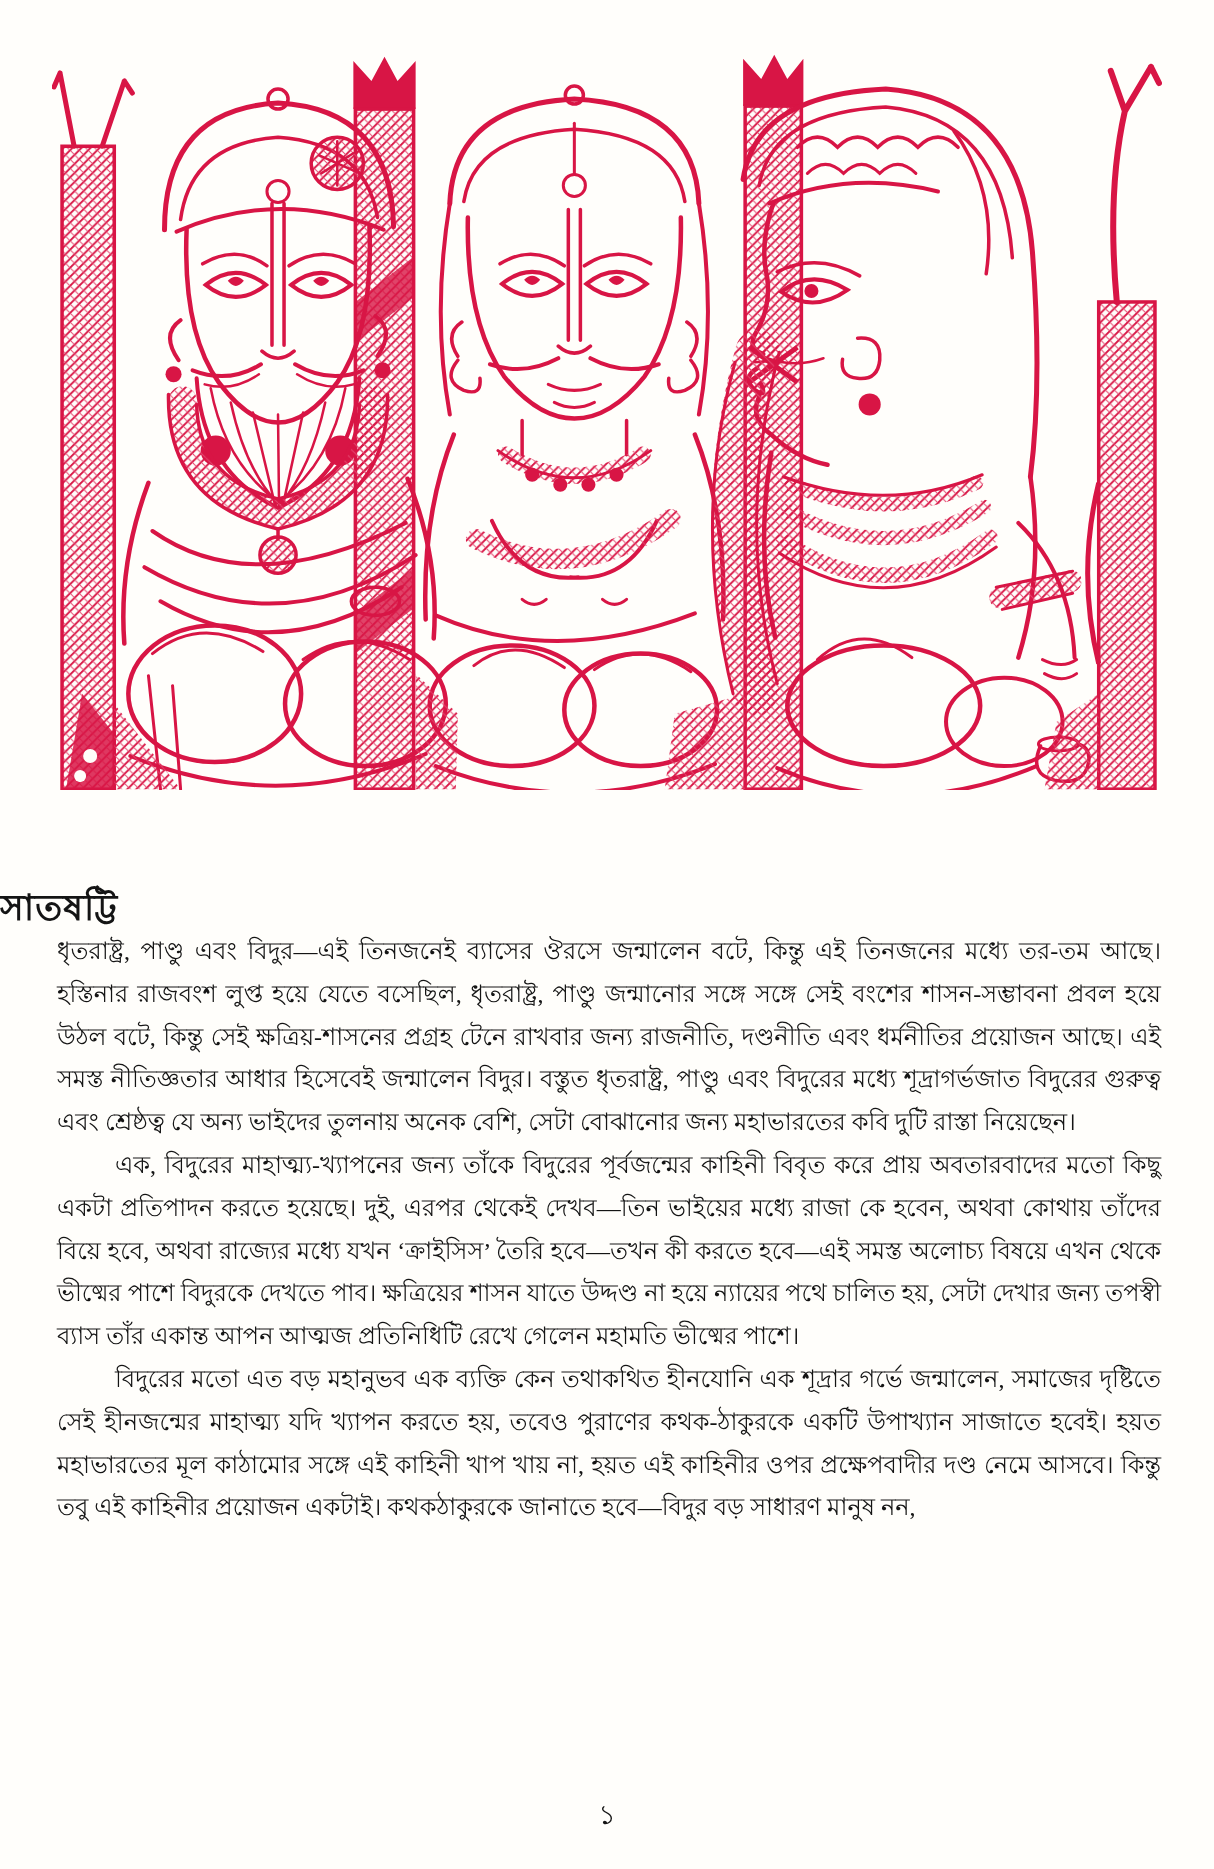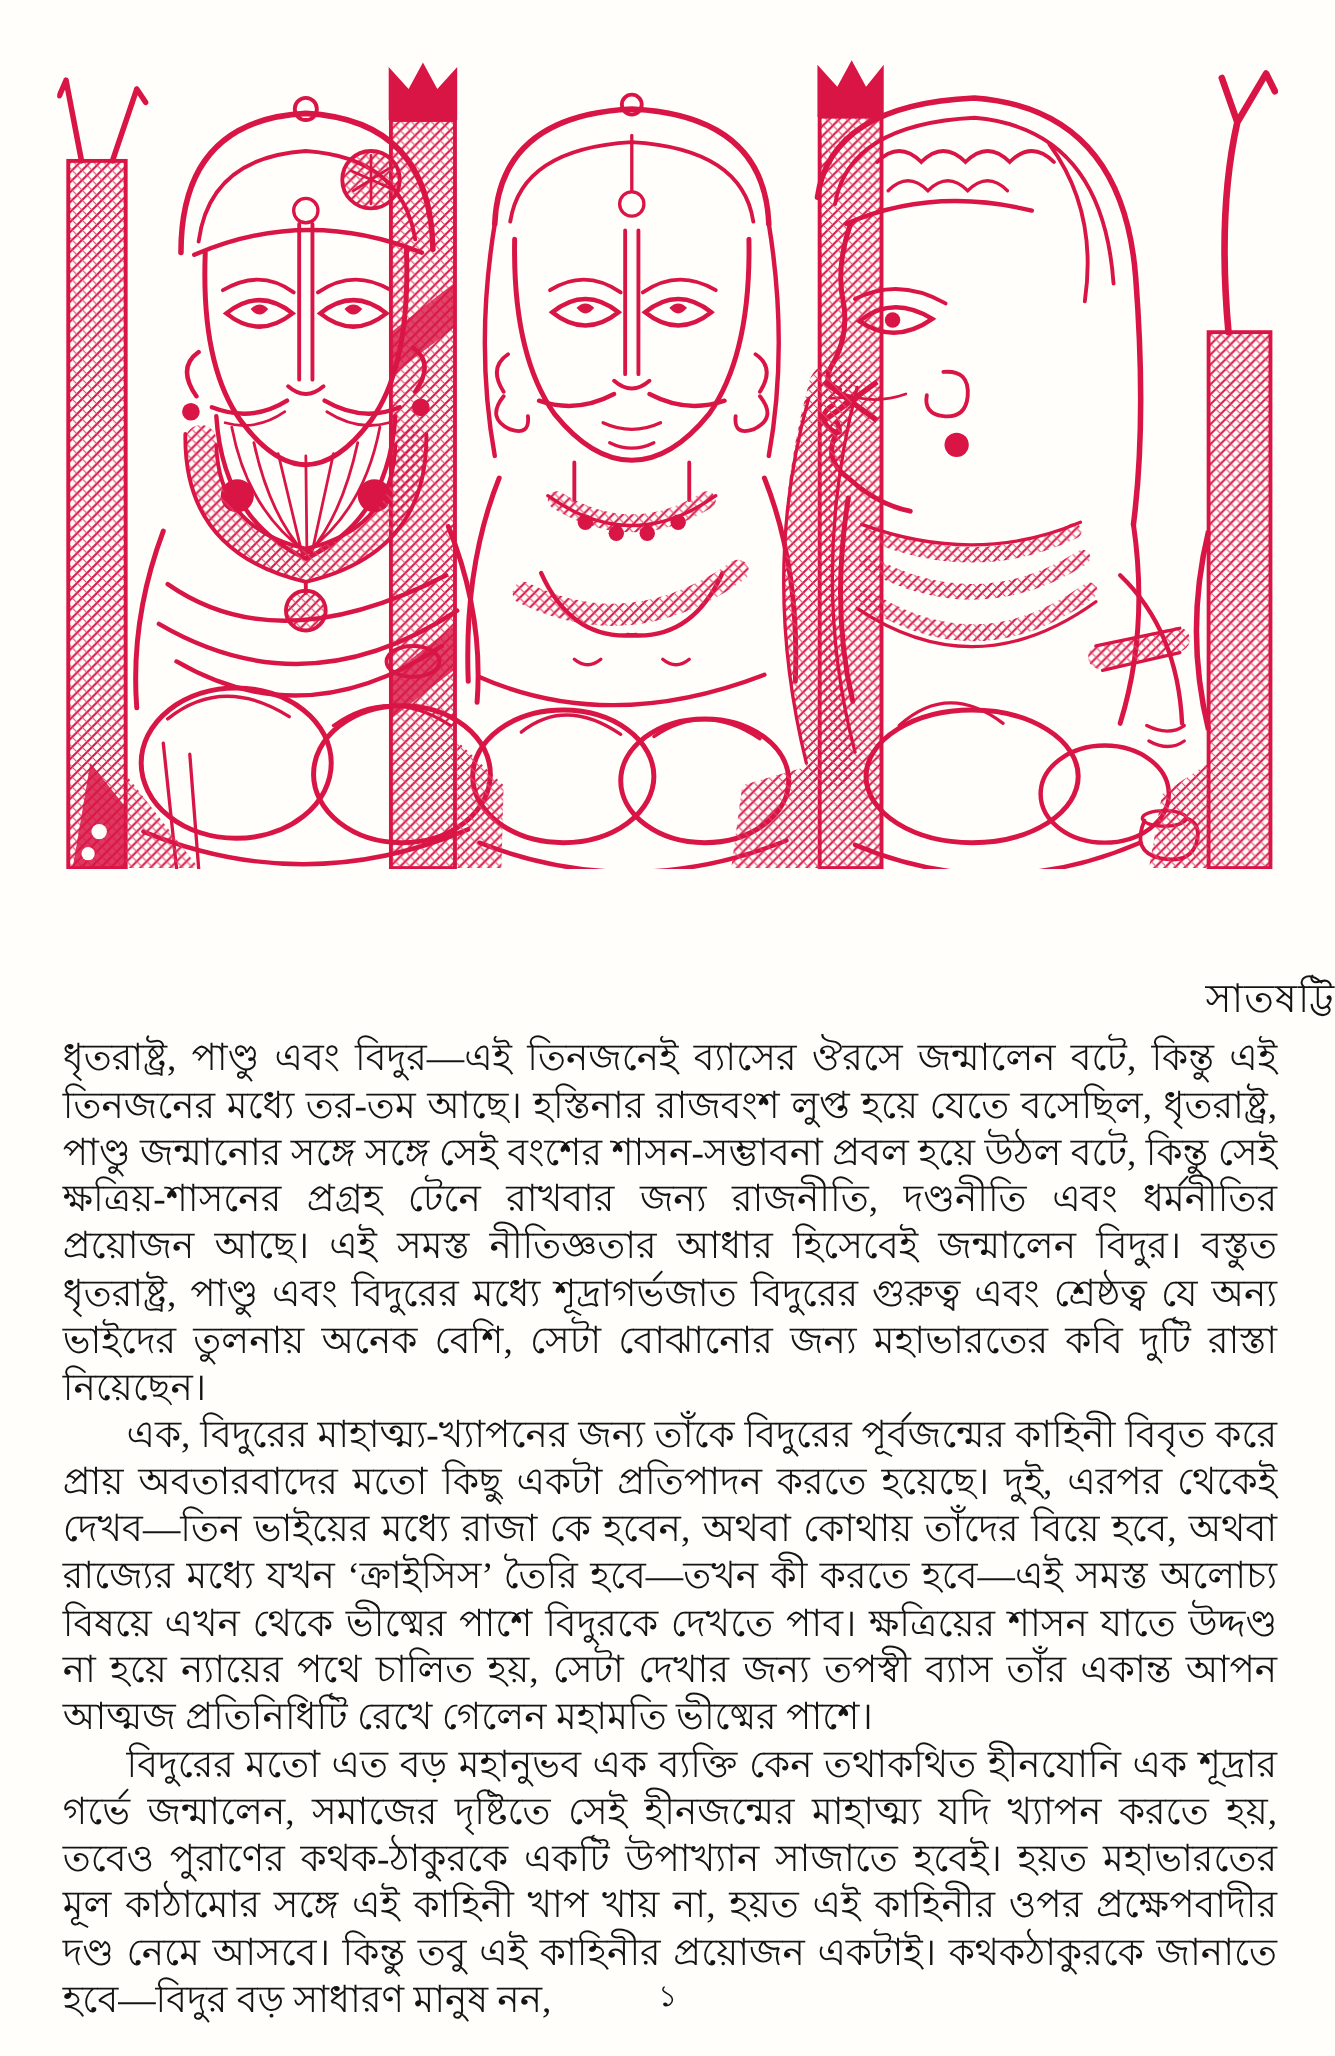--- a/index.html
+++ b/index.html
@@ -12,31 +12,30 @@
     color:#141414;
     overflow:hidden;
   }
   .illustration {
     position:absolute; left:52px; top:50px;
     width:1110px; height:740px;
   }
   .illustration svg { width:100%; height:100%; display:block; }
   .chapter-title {
     position:absolute; top:856px; left:0;
-    width:100%; text-align:right;
-    font-size:36px; font-weight:400;
+    width:100%; text-align:left;
+    font-size:36px; font-weight:700;
     letter-spacing:1px;
   }
   .body-text {
     position:absolute; left:57px; top:930px;
     width:1104px;
-    font-size:34px; line-height:42.8px;
+    font-size:24px; line-height:42.8px;
     text-align:justify;
     text-justify:inter-word;
-    margin-top:12px;
   }
   .body-text p { margin:0; }
   .body-text p.indent { text-indent:58px; }
   .page-number {
     position:absolute; bottom:30px; left:0;
     width:100%; text-align:center;
     font-size:27px;
   }
 </style>
 </head>

